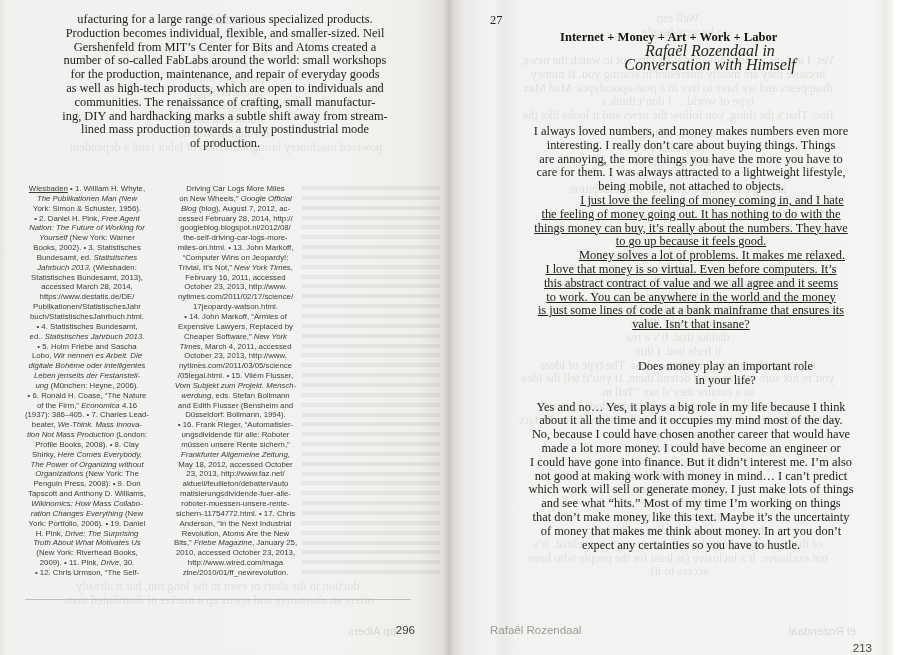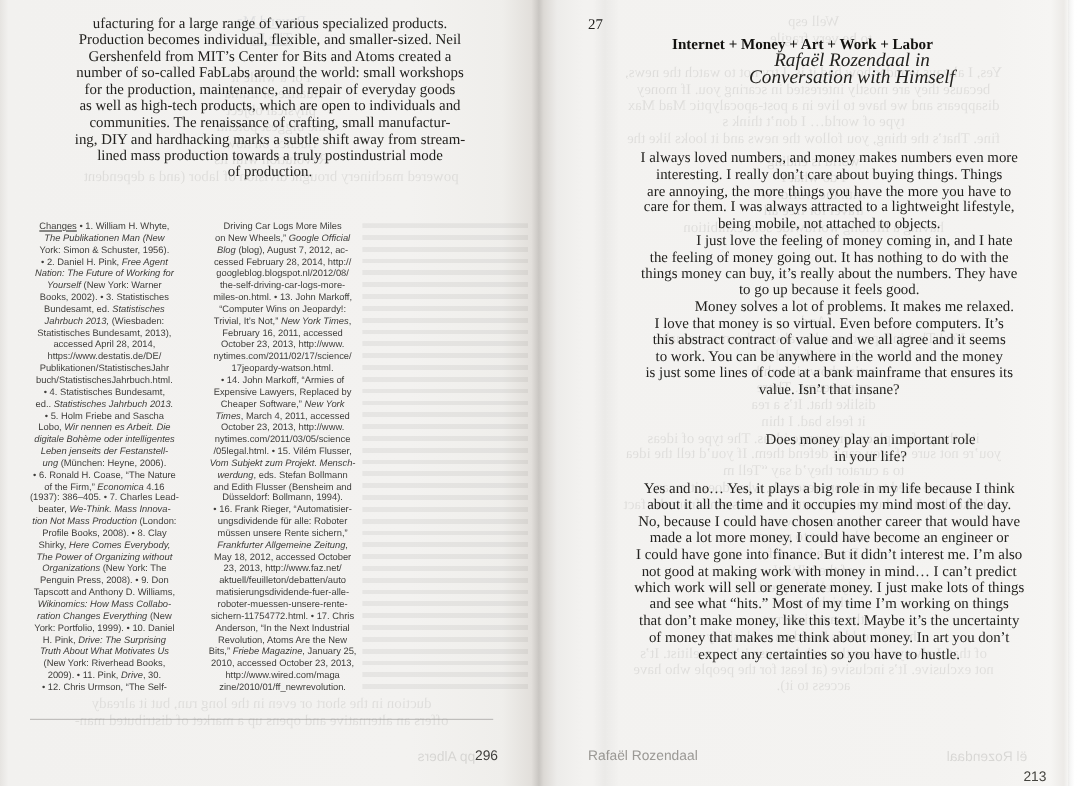--- a/index.html
+++ b/index.html
@@ -32,21 +32,21 @@
     font-family:"Liberation Sans",sans-serif;font-size:11.5px;color:#3d3c3a;}
   
   .chap-num{position:absolute;left:40px;top:13px;font-size:12.4px;color:#23221f;}
   .chap-head{position:absolute;left:110px;top:30px;width:300px;}
   .chap-title{font-weight:bold;font-size:12.6px;line-height:14px;color:#141310;}
   .chap-subtitle{font-style:italic;font-size:16px;line-height:13.8px;color:#23221f;}
   .q1{position:absolute;left:110px;top:99px;font-size:12.4px;color:#23221f;}
   .rp-body{position:absolute;left:41px;top:125px;width:400px;
     font-size:12.4px;line-height:13.8px;color:#23221f;}
   .rp-body p{margin:0;}
-  .rp-body p.indent{text-indent:42px;}
+  .rp-body p.indent{text-indent:42px;text-decoration:underline;}
   .q2{margin:28px 0 13px 69px;}
   .rp-footer{position:absolute;left:40px;top:624px;width:382px;
     display:flex;justify-content:space-between;
     font-family:"Liberation Sans",sans-serif;font-size:11.5px;}
   .running-head{color:#9b9995;}
   .folio-num{color:#45443f;margin-top:18px;}
   
   .ghost{position:absolute;transform:scaleX(-1);opacity:.085;color:#14130f;
     filter:blur(.35px);pointer-events:none;font-size:12.4px;line-height:13.8px;}
   .ghost-sans{font-family:"Liberation Sans",sans-serif;font-size:11.5px;opacity:.12;}
@@ -95,31 +95,31 @@
 Gershenfeld from MIT’s Center for Bits and Atoms created a
 number of so-called FabLabs around the world: small workshops
 for the production, maintenance, and repair of everyday goods
 as well as high-tech products, which are open to individuals and
 communities. The renaissance of crafting, small manufactur-
 ing, DIY and hardhacking marks a subtle shift away from stream-
 lined mass production towards a truly postindustrial mode
 of production.</div>
 
     <div class="endnotes">
-      <div class="note-col note-col-1 pre"><span class="u">Changes</span><span> • 1. William H. Whyte,
+      <div class="note-col note-col-1 pre"><span class="u">Wiesbaden</span><span> • 1. William H. Whyte,
 </span><span class="i">The Publikationen Man (New</span><span>
 York: Simon &amp; Schuster, 1956).
 • 2. Daniel H. Pink, </span><span class="i">Free Agent
 Nation: The Future of Working for
 Yourself</span><span> (New York: Warner
 Books, 2002). • 3. Statistisches
 Bundesamt, ed. </span><span class="i">Statistisches
 Jahrbuch 2013,</span><span> (Wiesbaden:
 Statistisches Bundesamt, 2013),
-accessed April 28, 2014,
+accessed March 28, 2014,
 https://www.destatis.de/DE/
 Publikationen/StatistischesJahr
 buch/StatistischesJahrbuch.html.
 • 4. Statistisches Bundesamt,
 ed.. </span><span class="i">Statistisches Jahrbuch 2013.</span><span>
 • 5. Holm Friebe and Sascha
 Lobo, </span><span class="i">Wir nennen es Arbeit. Die
 digitale Bohème oder intelligentes
 Leben jenseits der Festanstell-
 ung</span><span> (München: Heyne, 2006).
@@ -129,21 +129,21 @@
 beater, </span><span class="i">We-Think. Mass Innova-
 tion Not Mass Production</span><span> (London:
 Profile Books, 2008). • 8. Clay
 Shirky, </span><span class="i">Here Comes Everybody,
 The Power of Organizing without
 Organizations</span><span> (New York: The
 Penguin Press, 2008). • 9. Don
 Tapscott and Anthony D. Williams,
 </span><span class="i">Wikinomics: How Mass Collabo-
 ration Changes Everything</span><span> (New
-York: Portfolio, 1999). • 10. Daniel
+York: Portfolio, 2006). • 19. Daniel
 H. Pink, </span><span class="i">Drive: The Surprising
 Truth About What Motivates Us</span><span>
 (New York: Riverhead Books,
 2009). • 11. Pink, </span><span class="i">Drive</span><span>, 30.
 • 12. Chris Urmson, “The Self-</span></div>
       <div class="note-col note-col-2 pre"><span>Driving Car Logs More Miles
 on New Wheels,” </span><span class="i">Google Official
 Blog</span><span> (blog), August 7, 2012, ac-
 cessed February 28, 2014, http://
 googleblog.blogspot.nl/2012/08/

